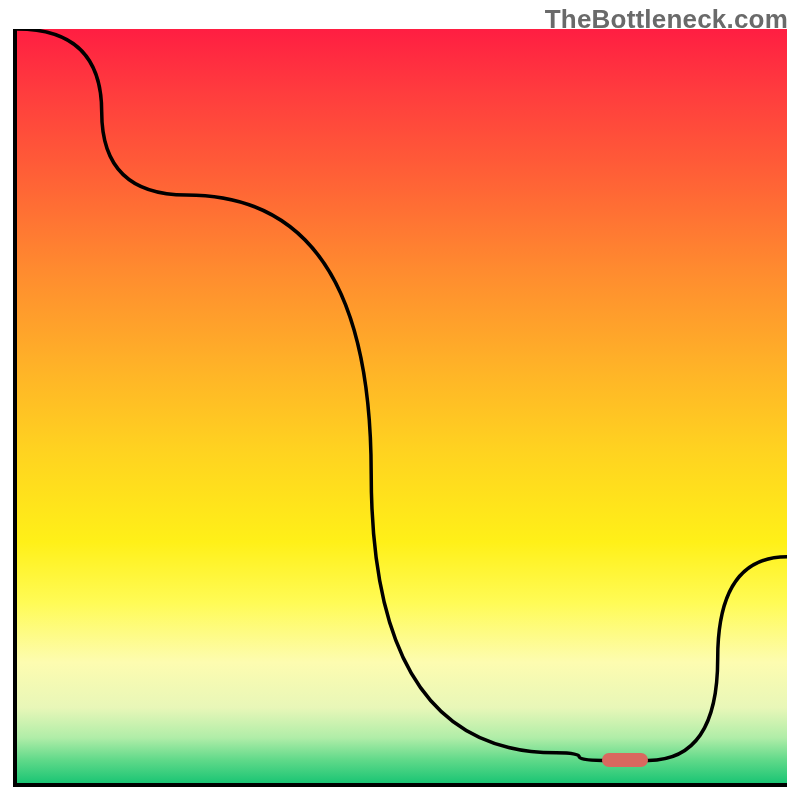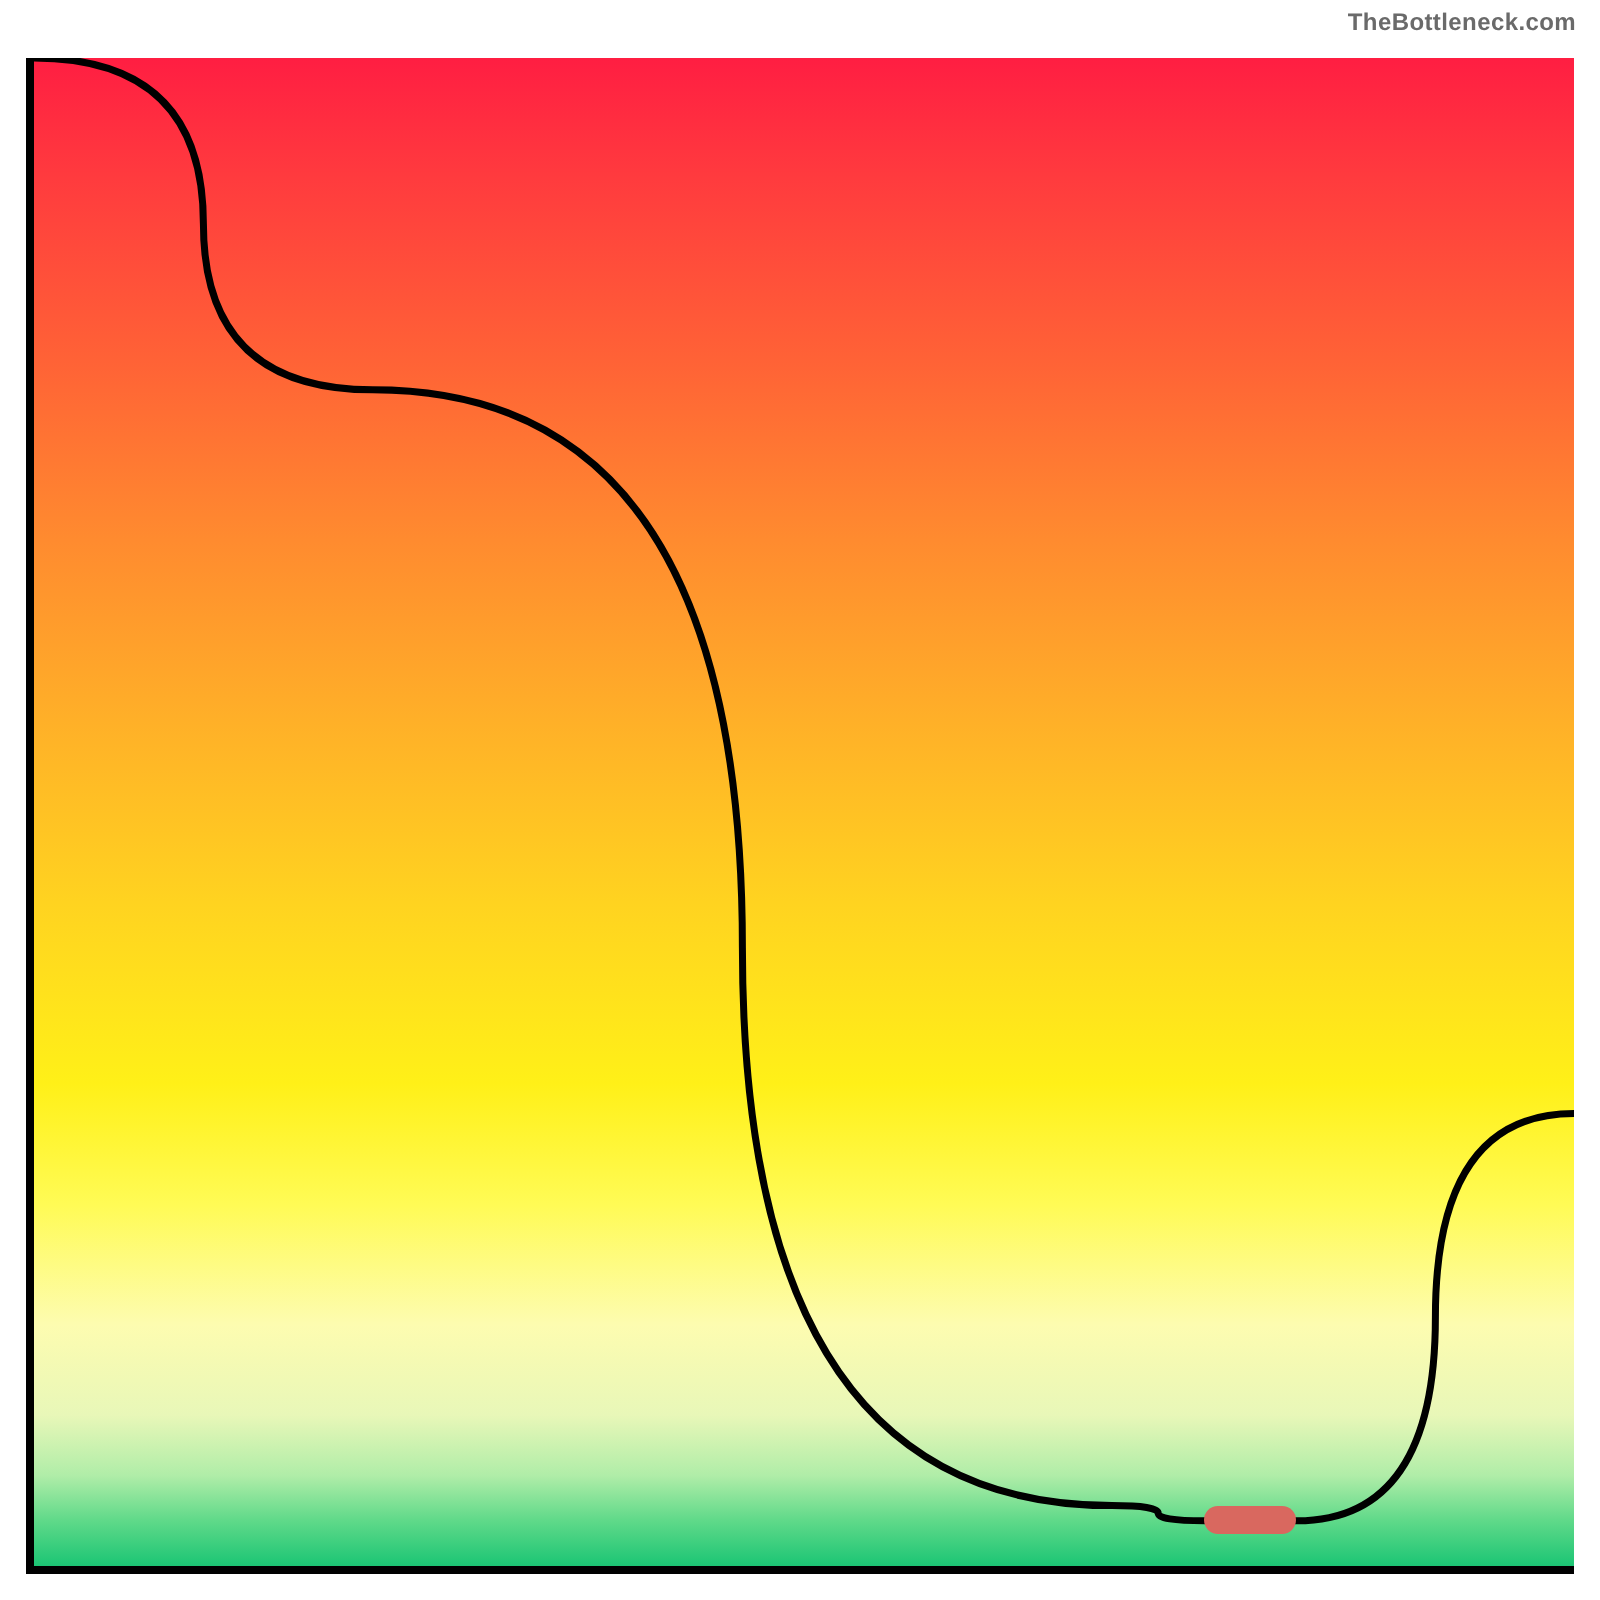--- a/index.html
+++ b/index.html
@@ -8,21 +8,21 @@
     height: 800px;
     background: #ffffff;
     position: relative;
     font-family: Arial, sans-serif;
     overflow: hidden;
   }
   .attribution {
     position: absolute;
     top: 4px;
     right: 12px;
-    font-size: 12px;
+    font-size: 26px;
     font-weight: bold;
     color: #6a6a6a;
     letter-spacing: 0.2px;
   }
   .plot-frame {
     position: absolute;
     top: 29px;
     left: 13px;
     width: 774px;
     height: 758px;

